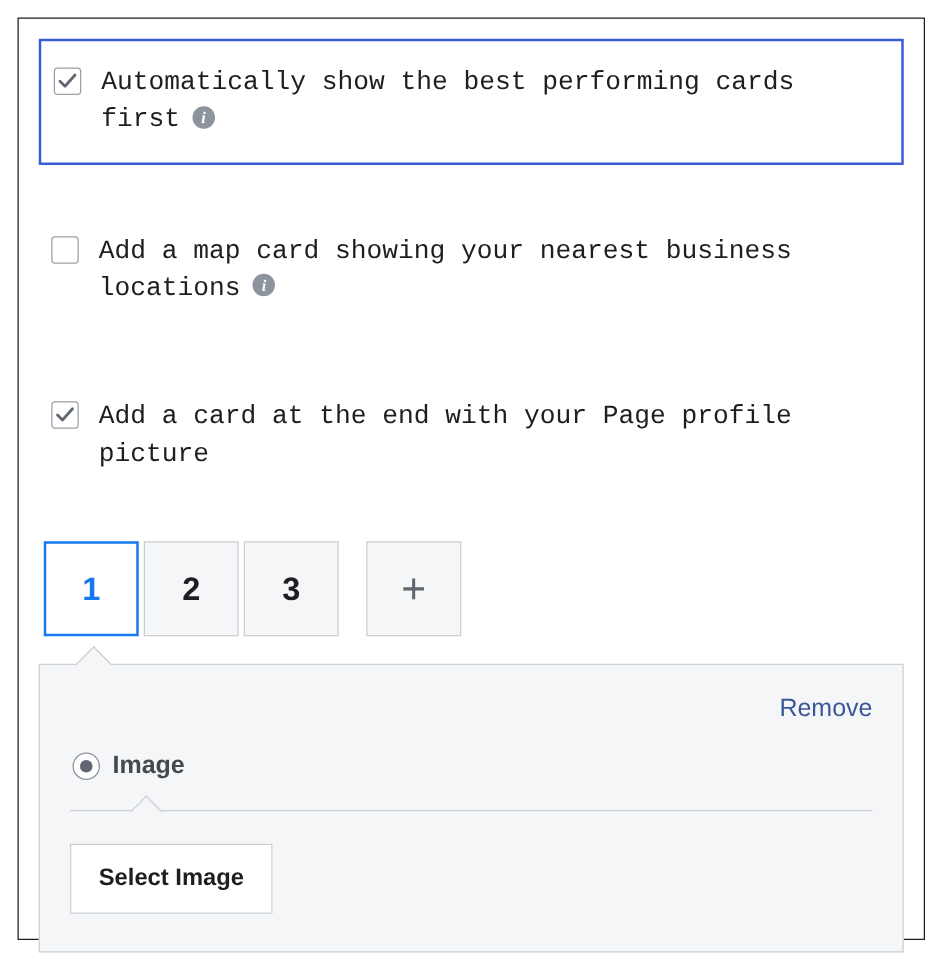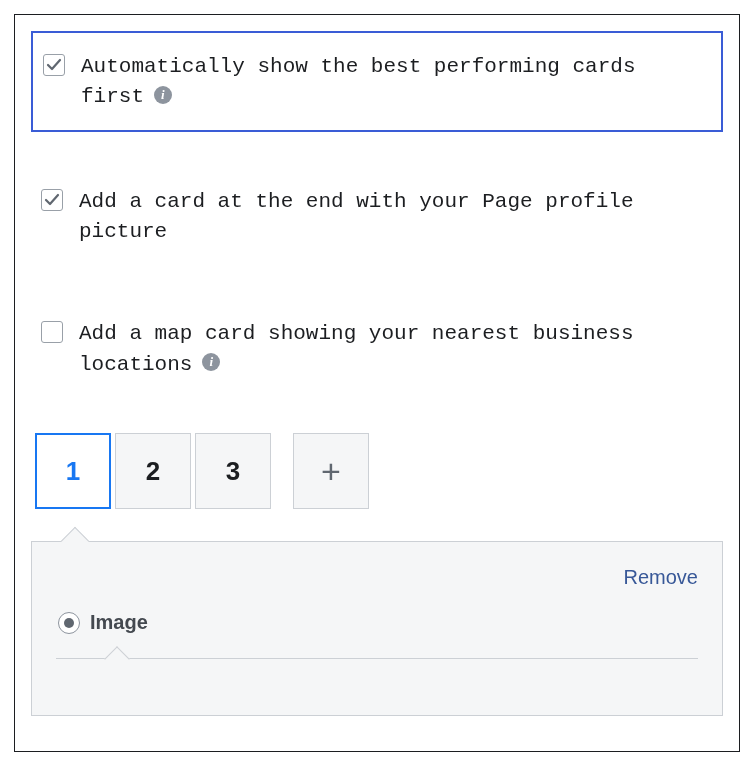--- a/index.html
+++ b/index.html
@@ -100,21 +100,21 @@
       color: #1877f2;
     }
     .card-tab.add {
       margin-left: 18px;
       font-size: 34px;
       font-weight: 400;
       color: #606770;
     }
     .panel-wrapper {
       position: relative;
-      margin-top: 32px;
+      margin-top: 22px;
     }
     .pointer-panel {
       position: absolute;
       top: -10px;
       left: 34px;
       width: 20px;
       height: 20px;
       background: #f5f6f7;
       border-left: 1px solid #ccd0d5;
       border-top: 1px solid #ccd0d5;
@@ -206,37 +206,37 @@
           <path d="M2 8 L6 12 L14 3" stroke="#606770" stroke-width="2.2" fill="none" stroke-linecap="round" stroke-linejoin="round"></path>
         </svg>
     </div>
     <div>
       <span class="checkbox-label">Automatically show the best performing cards first</span>
       <span class="info-icon">i</span>
     </div>
   </div>
 
   <div class="checkbox-row">
+    <div class="checkbox">
+      
+    </div>
+    <div>
+      <span class="checkbox-label">Add a map card showing your nearest business locations</span>
+      <span class="info-icon">i</span>
+    </div>
+  </div>
+
+  <div class="checkbox-row">
     <div class="checkbox checked">
       <svg viewBox="0 0 16 16">
           <path d="M2 8 L6 12 L14 3" stroke="#606770" stroke-width="2.2" fill="none" stroke-linecap="round" stroke-linejoin="round"></path>
         </svg>
     </div>
     <div>
       <span class="checkbox-label">Add a card at the end with your Page profile picture</span>
-    </div>
-  </div>
-
-  <div class="checkbox-row">
-    <div class="checkbox">
-      
-    </div>
-    <div>
-      <span class="checkbox-label">Add a map card showing your nearest business locations</span>
-      <span class="info-icon">i</span>
     </div>
   </div>
 
   <div class="card-tabs">
     <div class="card-tab active">1</div>
     <div class="card-tab">2</div>
     <div class="card-tab">3</div>
     <div class="card-tab add">+</div>
   </div>
 
@@ -250,18 +250,19 @@
 
       <div class="radio-row">
         <div class="radio-option">
           <div class="radio selected"></div>
           <span class="radio-label">Image</span>
         </div>
       </div>
 
       <div class="media-section">
         <div class="pointer-media"></div>
+        <button class="select-button">Select Image</button>
       </div>
 
     </div>
   </div>
 
 </div>
 
 </body></html>

